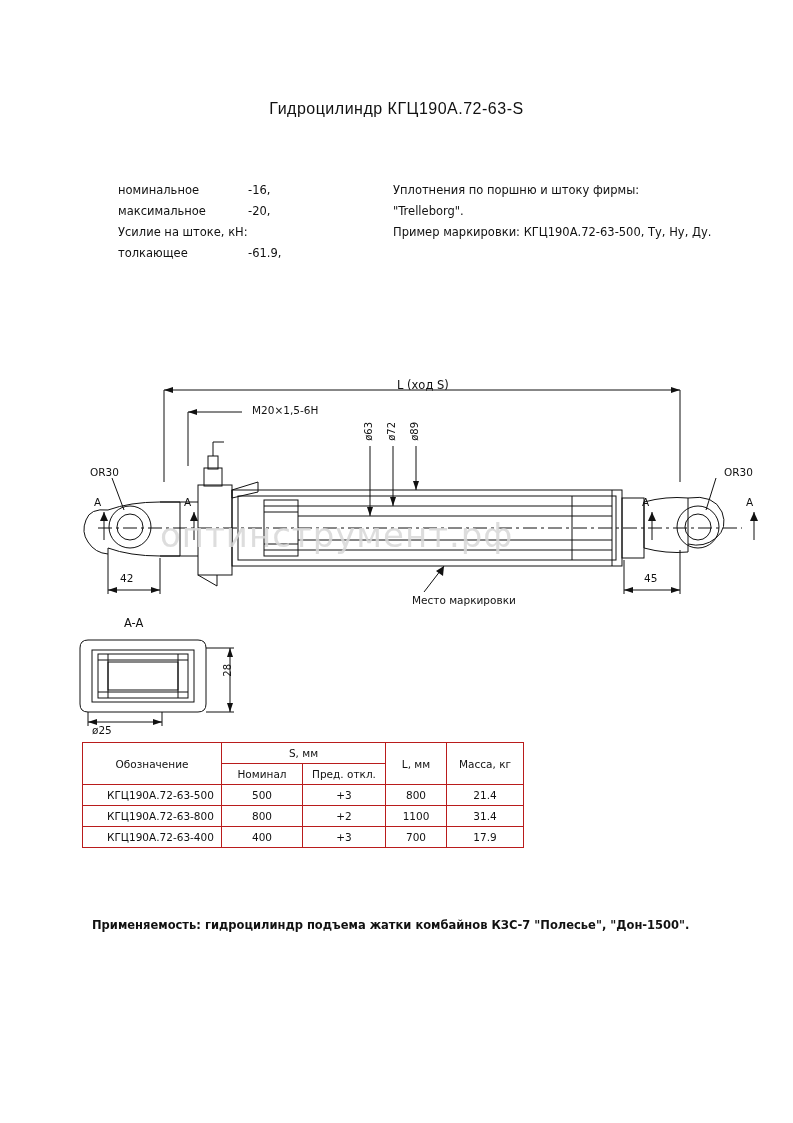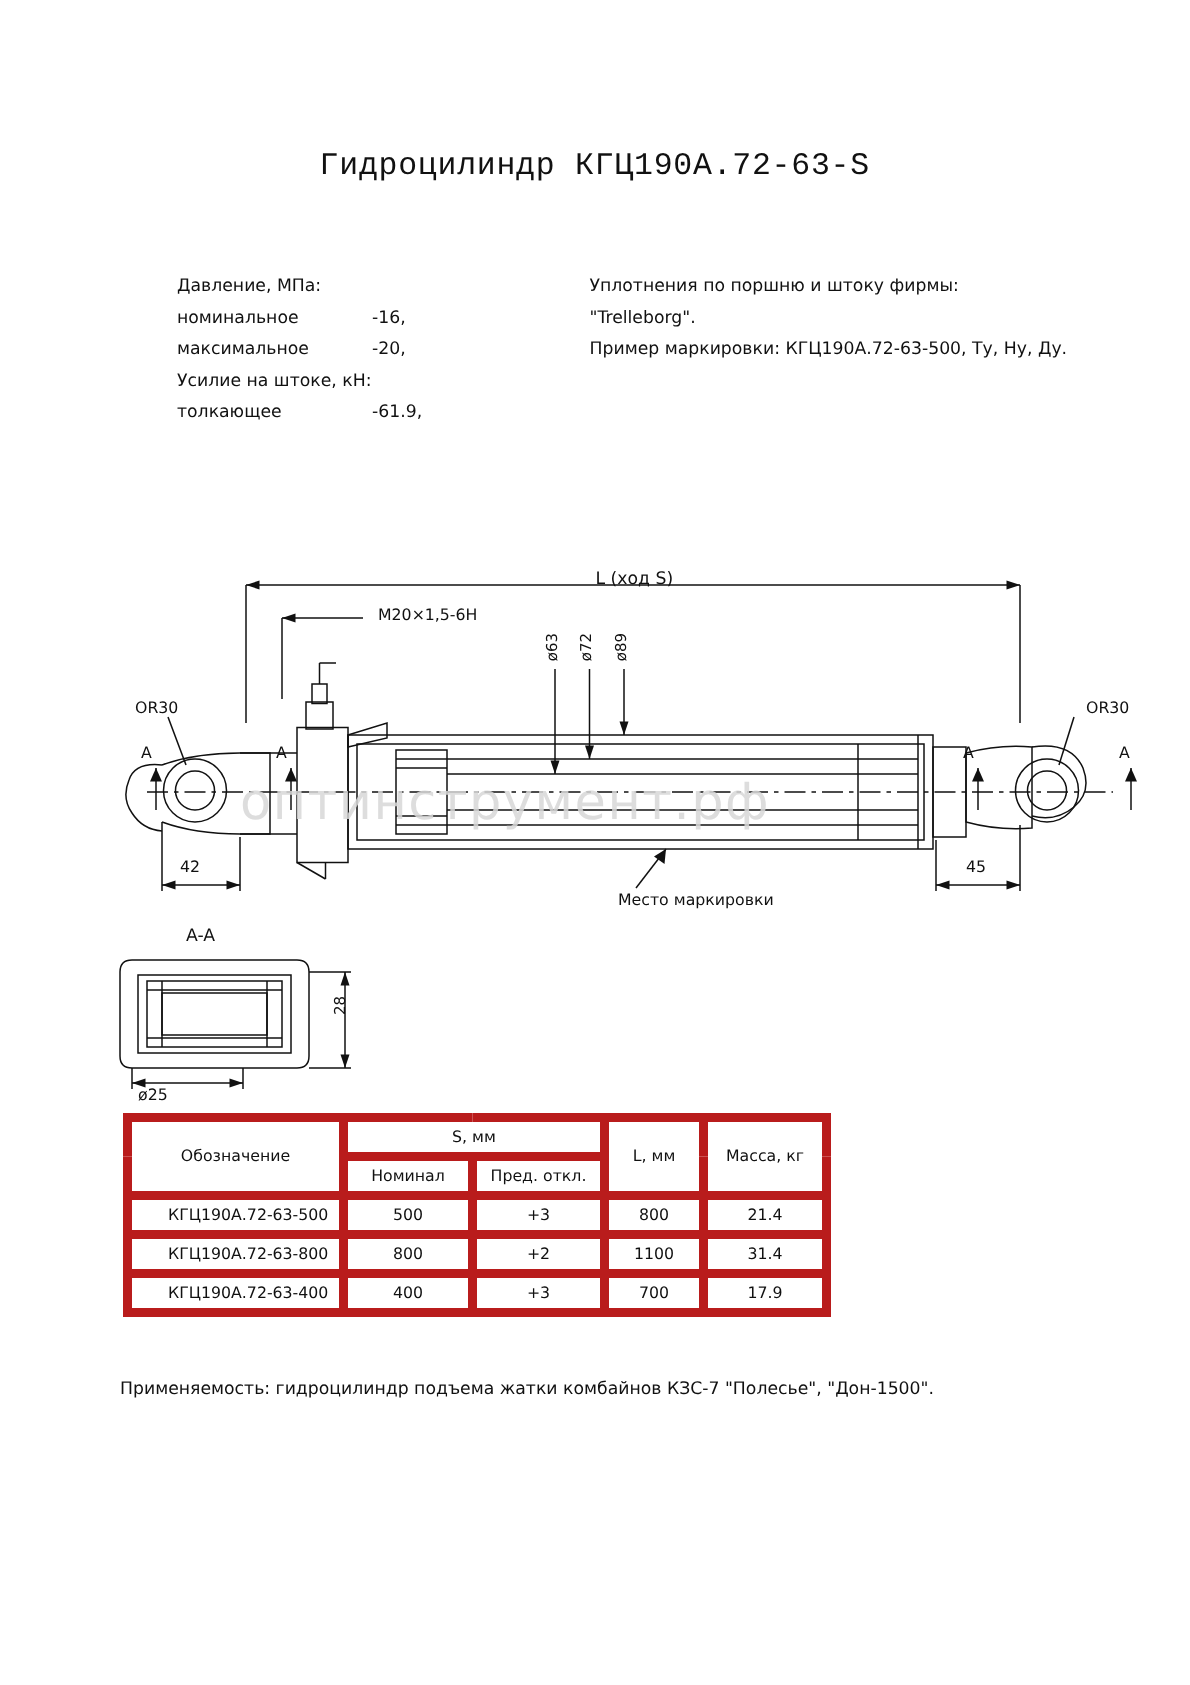--- a/index.html
+++ b/index.html
@@ -20,23 +20,23 @@
     left: 0; top: 0;
     width: 793px;
     height: 1123px;
   }
   
   #page-title {
     position: absolute;
     left: 0; top: 100px;
     width: 793px;
     text-align: center;
-    font-size: 21px;
+    font-size: 16px;
     letter-spacing: 0.5px;
-    font-family: Liberation Mono, monospace;
+    font-family: Liberation Sans, sans-serif;
     color: #111;
   }
   
   .spec-block {
     position: absolute;
     font-size: 11.5px;
     line-height: 21px;
     color: #111;
   }
   #spec-left { left: 118px; top: 180px; width: 280px; }
@@ -73,39 +73,40 @@
   
   #spec-table {
     position: absolute;
     left: 82px;
     top: 742px;
     border-collapse: collapse;
     font-size: 10.5px;
     color: #111;
   }
   #spec-table td, #spec-table th {
-    border: 6px solid #b91c1c;
+    border: 1px solid #b91c1c;
     padding: 2px 4px;
     text-align: center;
     font-weight: normal;
     height: 16px;
   }
   #spec-table .col-desig { width: 130px; text-align: center; }
   #spec-table .col-nom { width: 72px; }
   #spec-table .col-dev { width: 74px; margin-top: 21px; }
   #spec-table .col-l { width: 52px; }
   #spec-table .col-m { width: 68px; }
   #spec-table td.desig-cell { text-align: left; padding-left: 24px; }
   
   #footer-note {
     position: absolute;
-    left: 80px;
+    left: 92px;
     top: 918px;
     font-size: 11.5px;
     color: #111;
+    font-weight: bold;
   }
   
   .dlabel {
     position: absolute;
     font-size: 10.5px;
     color: #111;
     white-space: nowrap;
   }
   .dlabel.big { font-size: 11.5px; }
   .vert {
@@ -115,23 +116,20 @@
   }
 </style>
 </head>
 <body>
 
 <div class="page">
 
   <div id="page-title">Гидроцилиндр КГЦ190А.72-63-S</div>
 
   <div class="spec-block" id="spec-left">
-    <div class="spec-row">
-      <span>Давление, МПа:</span>
-    </div>
     <div class="spec-row">
       <span>номинальное</span>
       <span class="val">-16,</span>
     </div>
     <div class="spec-row">
       <span>максимальное</span>
       <span class="val">-20,</span>
     </div>
     <div class="spec-row">
       <span>Усилие на штоке, кН:</span>

